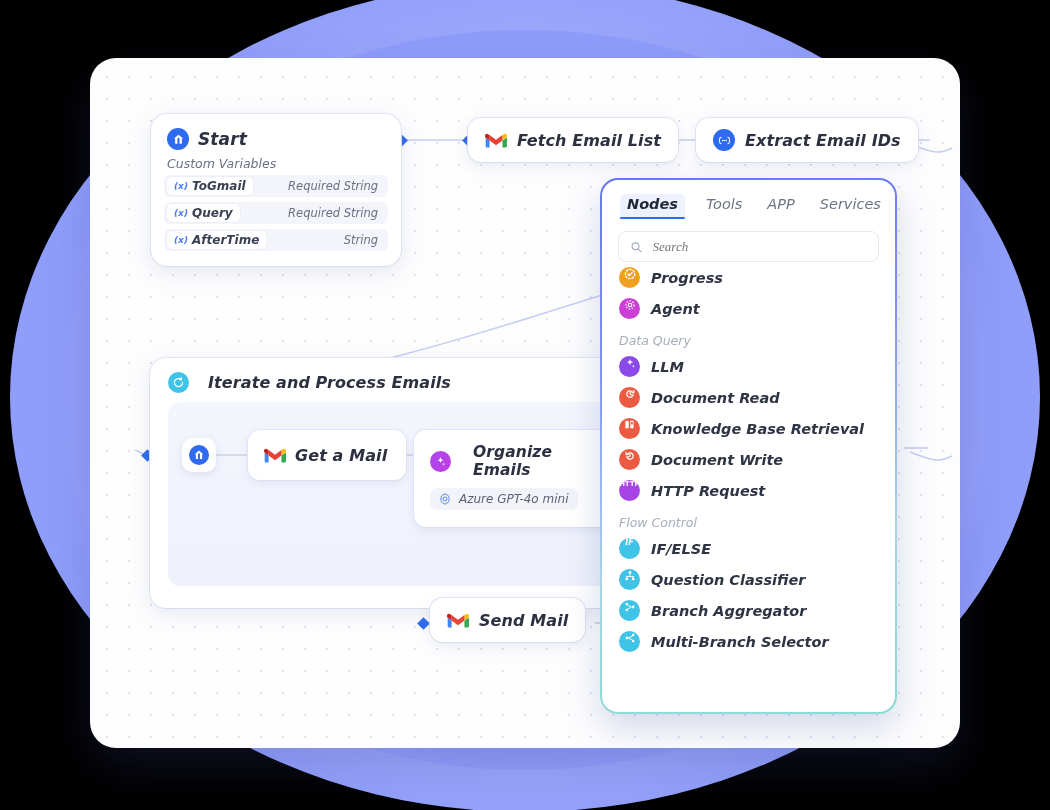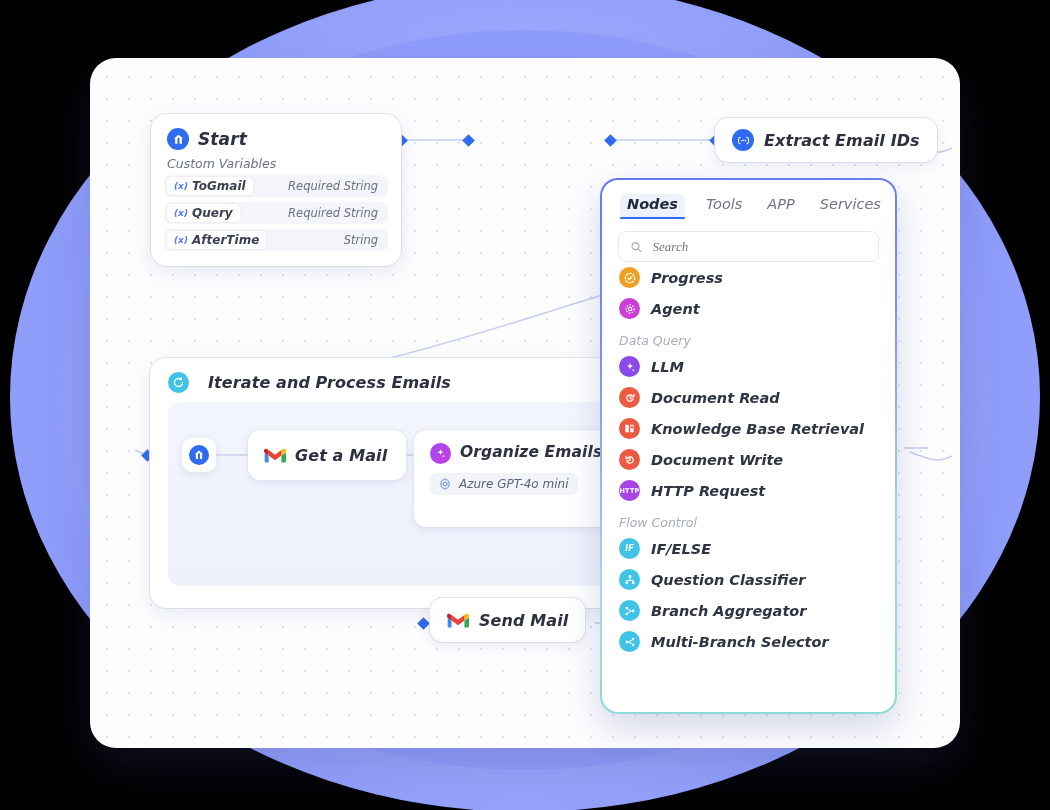--- a/index.html
+++ b/index.html
@@ -43,40 +43,40 @@
   .vchip{display:flex;align-items:center;gap:4px;background:#fff;border-radius:5px;
          padding:2px 7px;margin-left:3px;box-shadow:0 0 0 1px #eceff7;}
   .vx{font-size:9px;font-weight:700;color:#4f7cf7;font-style:italic;}
   .vname{font-size:12px;font-style:italic;color:#3a3f52;font-weight:600;}
   .vtype{font-size:11.5px;font-style:italic;color:#6b7183;padding-right:10px;}
 
   
   .pill{display:flex;align-items:center;gap:10px;padding:0 17px;height:44px;border-radius:13px;}
   .pill .ttl{font-size:16px;}
   #fetch{left:378px;top:60px;}
-  #extract{left:625px;top:60px;}
+  #extract{left:606px;top:60px;}
   #send{left:340px;top:540px;}
 
   
   #iter{left:60px;top:300px;width:560px;height:250px;border-radius:16px;
         box-shadow:0 6px 20px rgba(80,95,160,.12),0 0 0 1px rgba(228,232,246,.95);}
   #iter>.hdr{display:flex;align-items:center;gap:19px;padding:14px 0 0 18px;}
   #iter>.hdr .ttl{font-size:16px;}
   .inner{position:absolute;left:18px;top:44px;right:0;bottom:22px;
          background:linear-gradient(180deg,#f4f6fd 0%,#eef1fb 100%);border-radius:12px;}
   .startdot{position:absolute;left:14px;top:36px;width:34px;height:34px;border-radius:10px;
             background:#fff;box-shadow:0 2px 8px rgba(80,95,160,.14);
             display:flex;align-items:center;justify-content:center;}
   #getmail{position:absolute;left:80px;top:28px;width:142px;height:50px;background:#fff;border-radius:12px;
            box-shadow:0 3px 10px rgba(80,95,160,.11),0 0 0 1px rgba(230,234,247,.9);
            display:flex;align-items:center;gap:9px;padding-left:16px;}
   #getmail .ttl{font-size:16px;}
   #organize{position:absolute;left:246px;top:28px;width:200px;height:97px;background:#fff;border-radius:12px;
             box-shadow:0 3px 10px rgba(80,95,160,.11),0 0 0 1px rgba(230,234,247,.9);}
-  #organize .orow{display:flex;gap:9px;padding:13px 0 0 16px;}
+  #organize .orow{display:flex;align-items:center;gap:22px;padding:13px 0 0 16px;}
   #organize .ttl{font-size:15.5px;}
   .modeltag{margin:9px 0 0 16px;display:inline-flex;align-items:center;gap:7px;
             background:#f2f4fa;border-radius:7px;padding:4px 10px 4px 8px;}
   .modeltag span{font-size:12px;font-style:italic;color:#5d6376;}
 
   
   #panel{position:absolute;left:600px;top:178px;width:293px;height:532px;border-radius:18px;
          padding:2px;background:linear-gradient(170deg,#6477f3 0%,#7f8ef5 30%,#a9d3e7 68%,#86dcd3 100%);
          box-shadow:0 14px 34px rgba(70,85,160,.22);}
   #panelInner{width:100%;height:100%;background:#fff;border-radius:16px;overflow:hidden;position:relative;}
@@ -84,21 +84,21 @@
   .tab{font-size:14.5px;font-style:italic;color:#6e7486;padding:2px 4px 7px 4px;position:relative;cursor:pointer;}
   .tab.active{color:#232838;font-weight:700;background:#eef2ff;border-radius:5px 5px 0 0;padding:2px 7px 7px 7px;}
   .tab.active::after{content:"";position:absolute;left:0;right:0;bottom:0;height:2.5px;background:#2f6bf0;border-radius:2px;}
   .search{margin:12px 16px 0 16px;height:29px;border-radius:8px;border:1px solid #e6e9f2;
           display:flex;align-items:center;gap:8px;padding:0 11px;}
   .search input{border:0;outline:0;font-size:13px;font-style:italic;color:#9aa0b0;
                 font-family:Liberation Serif, serif;background:transparent;width:100%;}
   .grp{font-size:12.5px;font-style:italic;color:#a7adbd;padding:9px 6px 3px 17px;}
   .item{display:flex;align-items:center;gap:11px;padding:5px 0 5px 17px;cursor:pointer;}
   .item span.lbl{font-size:14.5px;font-style:italic;font-weight:600;color:#2f3444;}
-  .ic{width:21px;height:21px;border-radius:50%;flex:none;display:flex;align-items:center;justify-content:center;}
+  .ic{width:21px;height:21px;border-radius:50%;flex:none;display:flex;justify-content:center;}
 
   
   .gmail{width:22px;height:17px;flex:none}
   .circ{border-radius:50%;display:flex;align-items:center;justify-content:center;flex:none;}
 </style>
 </head>
 <body>
 
 <div id="stage">
   <div class="blob blob1"></div>
@@ -160,20 +160,30 @@
       </div>
       <div class="varrow">
         <span class="vchip">
           <span class="vx">(x)</span>
           <span class="vname">AfterTime</span>
         </span>
         <span class="vtype">String</span>
       </div>
     </div>
 
+    <div class="card pill" id="fetch">
+      <svg class="gmail" viewBox="0 0 48 36">
+        <path fill="#4285f4" d="M3 33h7V18L1.5 11.5V30A3 3 0 0 0 3 33Z"></path>
+        <path fill="#34a853" d="M38 33h7a3 3 0 0 0 3-3V11.5L38 18v15Z"></path>
+        <path fill="#fbbc04" d="M38 6v12l10-7.5V7.5C48 4 44.2 2 41.5 4.1L38 6Z"></path>
+        <path fill="#ea4335" d="M10 18V6l14 10.5L38 6v12L24 28.5 10 18Z"></path>
+        <path fill="#c5221f" d="M0 7.5v3L10 18V6L6.5 4.1C3.8 2 0 4 0 7.5Z"></path>
+      </svg>
+      <span class="ttl">Fetch Email List</span>
+    </div>
 
     <div class="card pill" id="extract">
       <span class="circ" style="width:22px;height:22px;background:#2f6bf0;">
         <svg width="15" height="11" viewBox="0 0 30 18">
             <g fill="#fff">
           <path d="M9 1.5C5 1.5 4 4 4 9s1 7.5 5 7.5v-2C6.6 14.5 6 13 6 9s.6-5.5 3-5.5v-2Z"></path>
           <path d="M21 1.5v2c2.4 0 3 1.5 3 5.5s-.6 5.5-3 5.5v2c4 0 5-2.5 5-7.5s-1-7.5-5-7.5Z"></path>
           <circle cx="11.5" cy="9" r="1.5"></circle>
               <circle cx="15" cy="9" r="1.5"></circle>
               <circle cx="18.5" cy="9" r="1.5"></circle>

